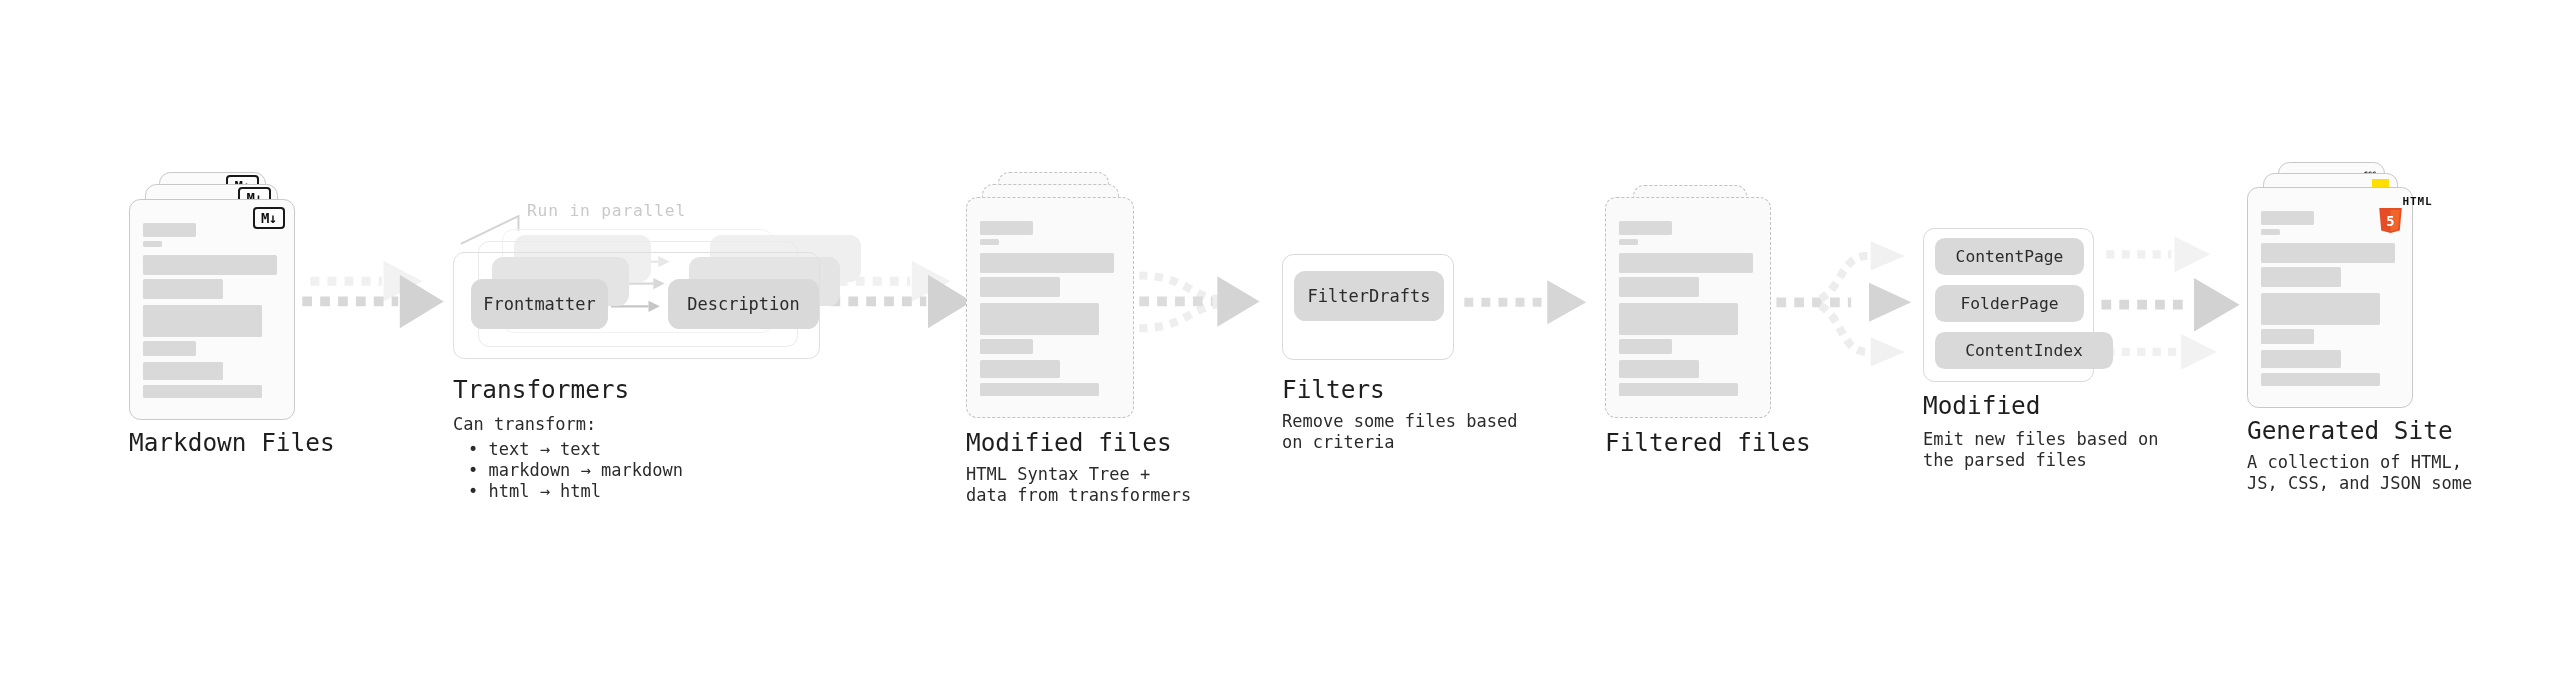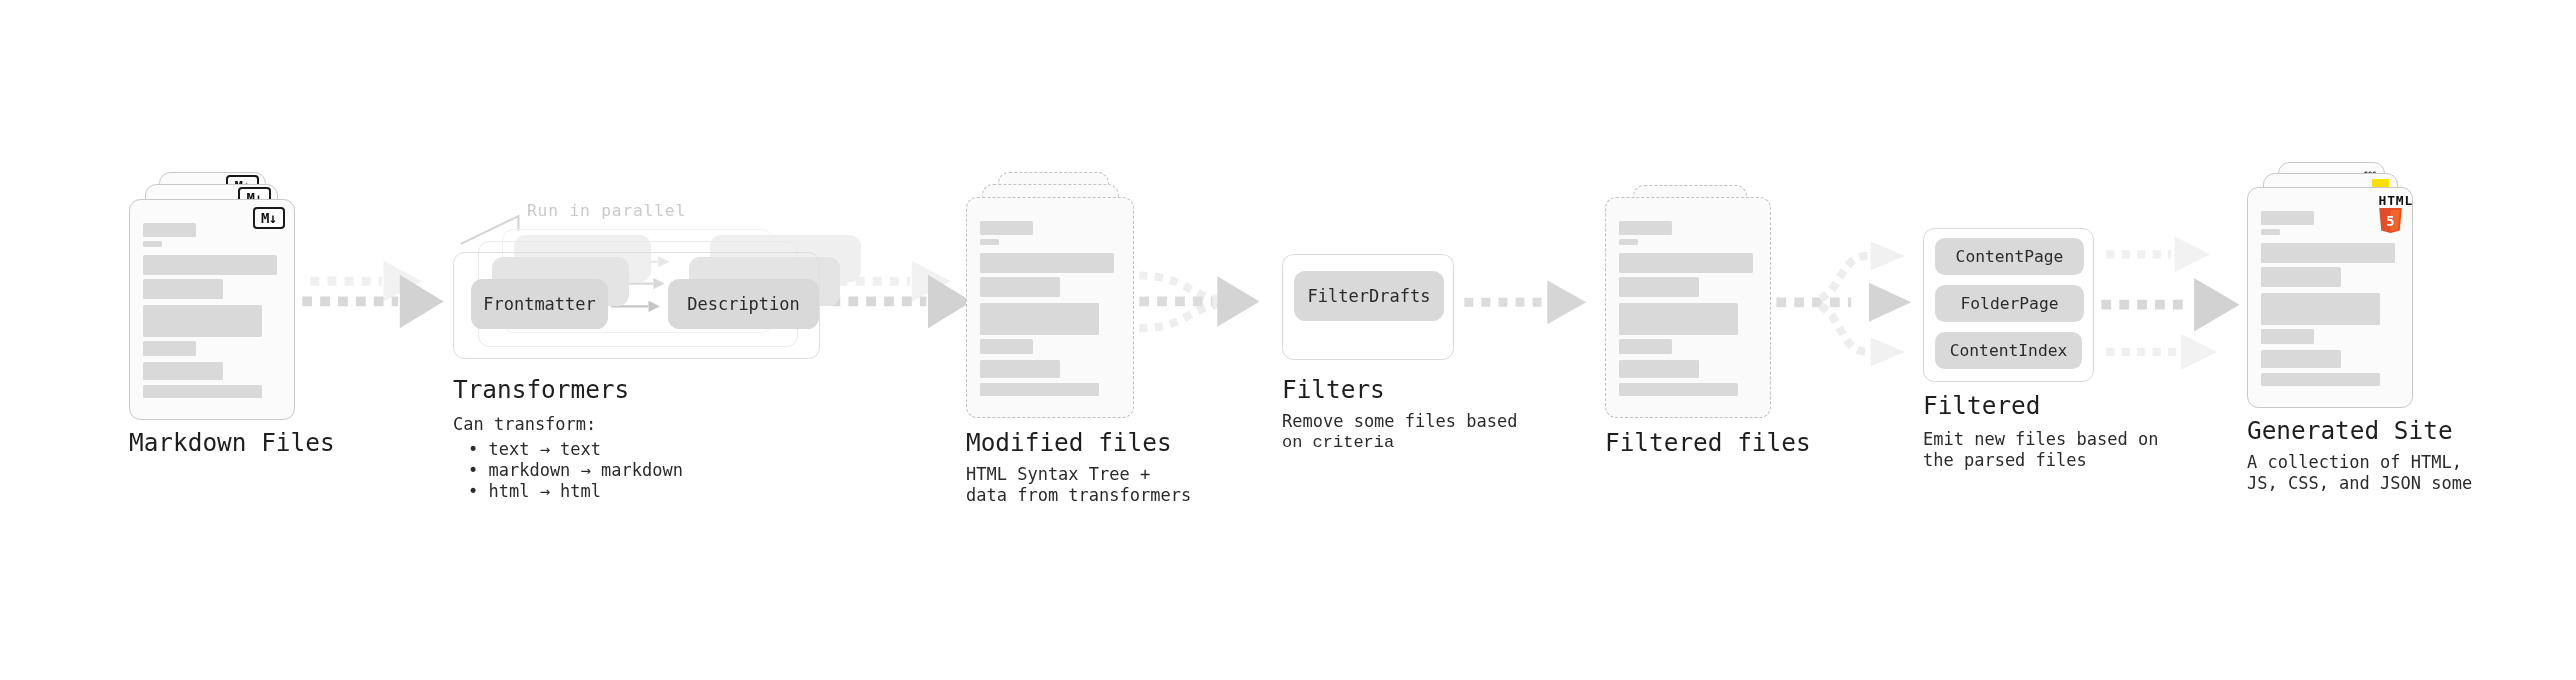--- a/index.html
+++ b/index.html
@@ -37,21 +37,21 @@
   .md-badge{position:absolute;width:32.5px;height:22px;border:2.4px solid #191919;border-radius:4.1px;
             background:#fdfdfd;display:flex;align-items:center;justify-content:center;
             font-size:14px;font-weight:bold;color:#111;box-sizing:border-box;letter-spacing:-0.8px;}
 
   
   .css-badge{position:absolute;width:19.5px;text-align:center;}
   .css-badge .css-txt{font-size:7.3px;font-weight:bold;color:#111;line-height:7.3px;}
   .css-badge .css-bar{height:3.3px;background:#2760e6;margin-top:0.8px;border-radius:0.8px;}
   .js-badge{position:absolute;background:#ffdf00;}
   .html5-badge{position:absolute;text-align:center;}
-  .html5-badge .html5-txt{font-size:13px;font-weight:bold;color:#111;line-height:8.1px;letter-spacing:0.8px;}
+  .html5-badge .html5-txt{font-size:11px;font-weight:bold;color:#111;line-height:8.1px;letter-spacing:0.8px;margin-left:24px;}
 </style>
 </head>
 <body>
 
 <div class="canvas">
 
   <svg class="arrow-layer" width="2576" height="681" viewBox="0 0 3170 838">
 
     <g>
       <line x1="382" y1="346" x2="470" y2="346" stroke="#f0f0f0" stroke-width="11" stroke-dasharray="11 10"></line>
@@ -168,21 +168,21 @@
     <div class="title" style="left:966px;top:430px;">Modified files</div>
     <div class="sub" style="left:966px;top:464px;">HTML Syntax Tree +</div>
     <div class="sub" style="left:966px;top:485px;">data from transformers</div>
   </div>
 
   <div>
     <div class="box solidbg" style="left:1282px;top:254px;width:172px;height:106px;"></div>
     <div class="node" style="left:1294px;top:271px;width:150px;height:50px;">FilterDrafts</div>
     <div class="title" style="left:1282px;top:377px;">Filters</div>
     <div class="sub" style="left:1282px;top:411px;">Remove some files based</div>
-    <div class="sub" style="left:1282px;top:432px;font-family:Liberation Mono, monospace;">on criteria</div>
+    <div class="sub" style="left:1282px;top:432px;">on criteria</div>
   </div>
 
   <div>
     <div class="card dashed" style="left:1633px;top:185px;width:114px;height:39px;"></div>
     <div class="card dashed" style="left:1605px;top:197px;width:166px;height:221px;">
         <div class="bar" style="left: 13px; top: 23px; width: 53px; height: 14px;"></div>
         <div class="bar" style="left: 13px; top: 41px; width: 18.7px; height: 5.7px;"></div>
         <div class="bar" style="left: 13px; top: 55px; width: 134px; height: 19.5px;"></div>
         <div class="bar" style="left: 13px; top: 79px; width: 80px; height: 19.5px;"></div>
         <div class="bar" style="left: 13px; top: 105px; width: 119px; height: 32px;"></div>
@@ -190,22 +190,22 @@
         <div class="bar" style="left: 13px; top: 162px; width: 80px; height: 18px;"></div>
         <div class="bar" style="left: 13px; top: 185px; width: 119px; height: 13px;"></div>
       </div>
     <div class="title" style="left:1605px;top:430px;">Filtered files</div>
   </div>
 
   <div>
     <div class="box solidbg" style="left:1923px;top:228px;width:171px;height:154px;"></div>
     <div class="node small" style="left:1935px;top:238px;width:149px;height:37px;">ContentPage</div>
     <div class="node small" style="left:1935px;top:285px;width:149px;height:37px;">FolderPage</div>
-    <div class="node small" style="left:1935px;top:332px;width:147px;height:37px;">ContentIndex</div>
-    <div class="title" style="left:1923px;top:393px;">Filtered</div>
+    <div class="node small" style="left:1935px;top:332px;width:178px;height:37px;">ContentIndex</div>
+    <div class="title" style="left:1923px;top:393px;">Modified</div>
     <div class="sub" style="left:1923px;top:429px;">Emit new files based on</div>
     <div class="sub" style="left:1923px;top:450px;">the parsed files</div>
   </div>
 
   <div>
     <div class="card" style="left:2278px;top:162px;width:107px;height:49px;">
       <span class="css-badge" style="top:2.4px;right:4.1px;">
         <span class="css-txt">CSS</span>
         <span class="css-bar" style="display:block;"></span>
       </span>

